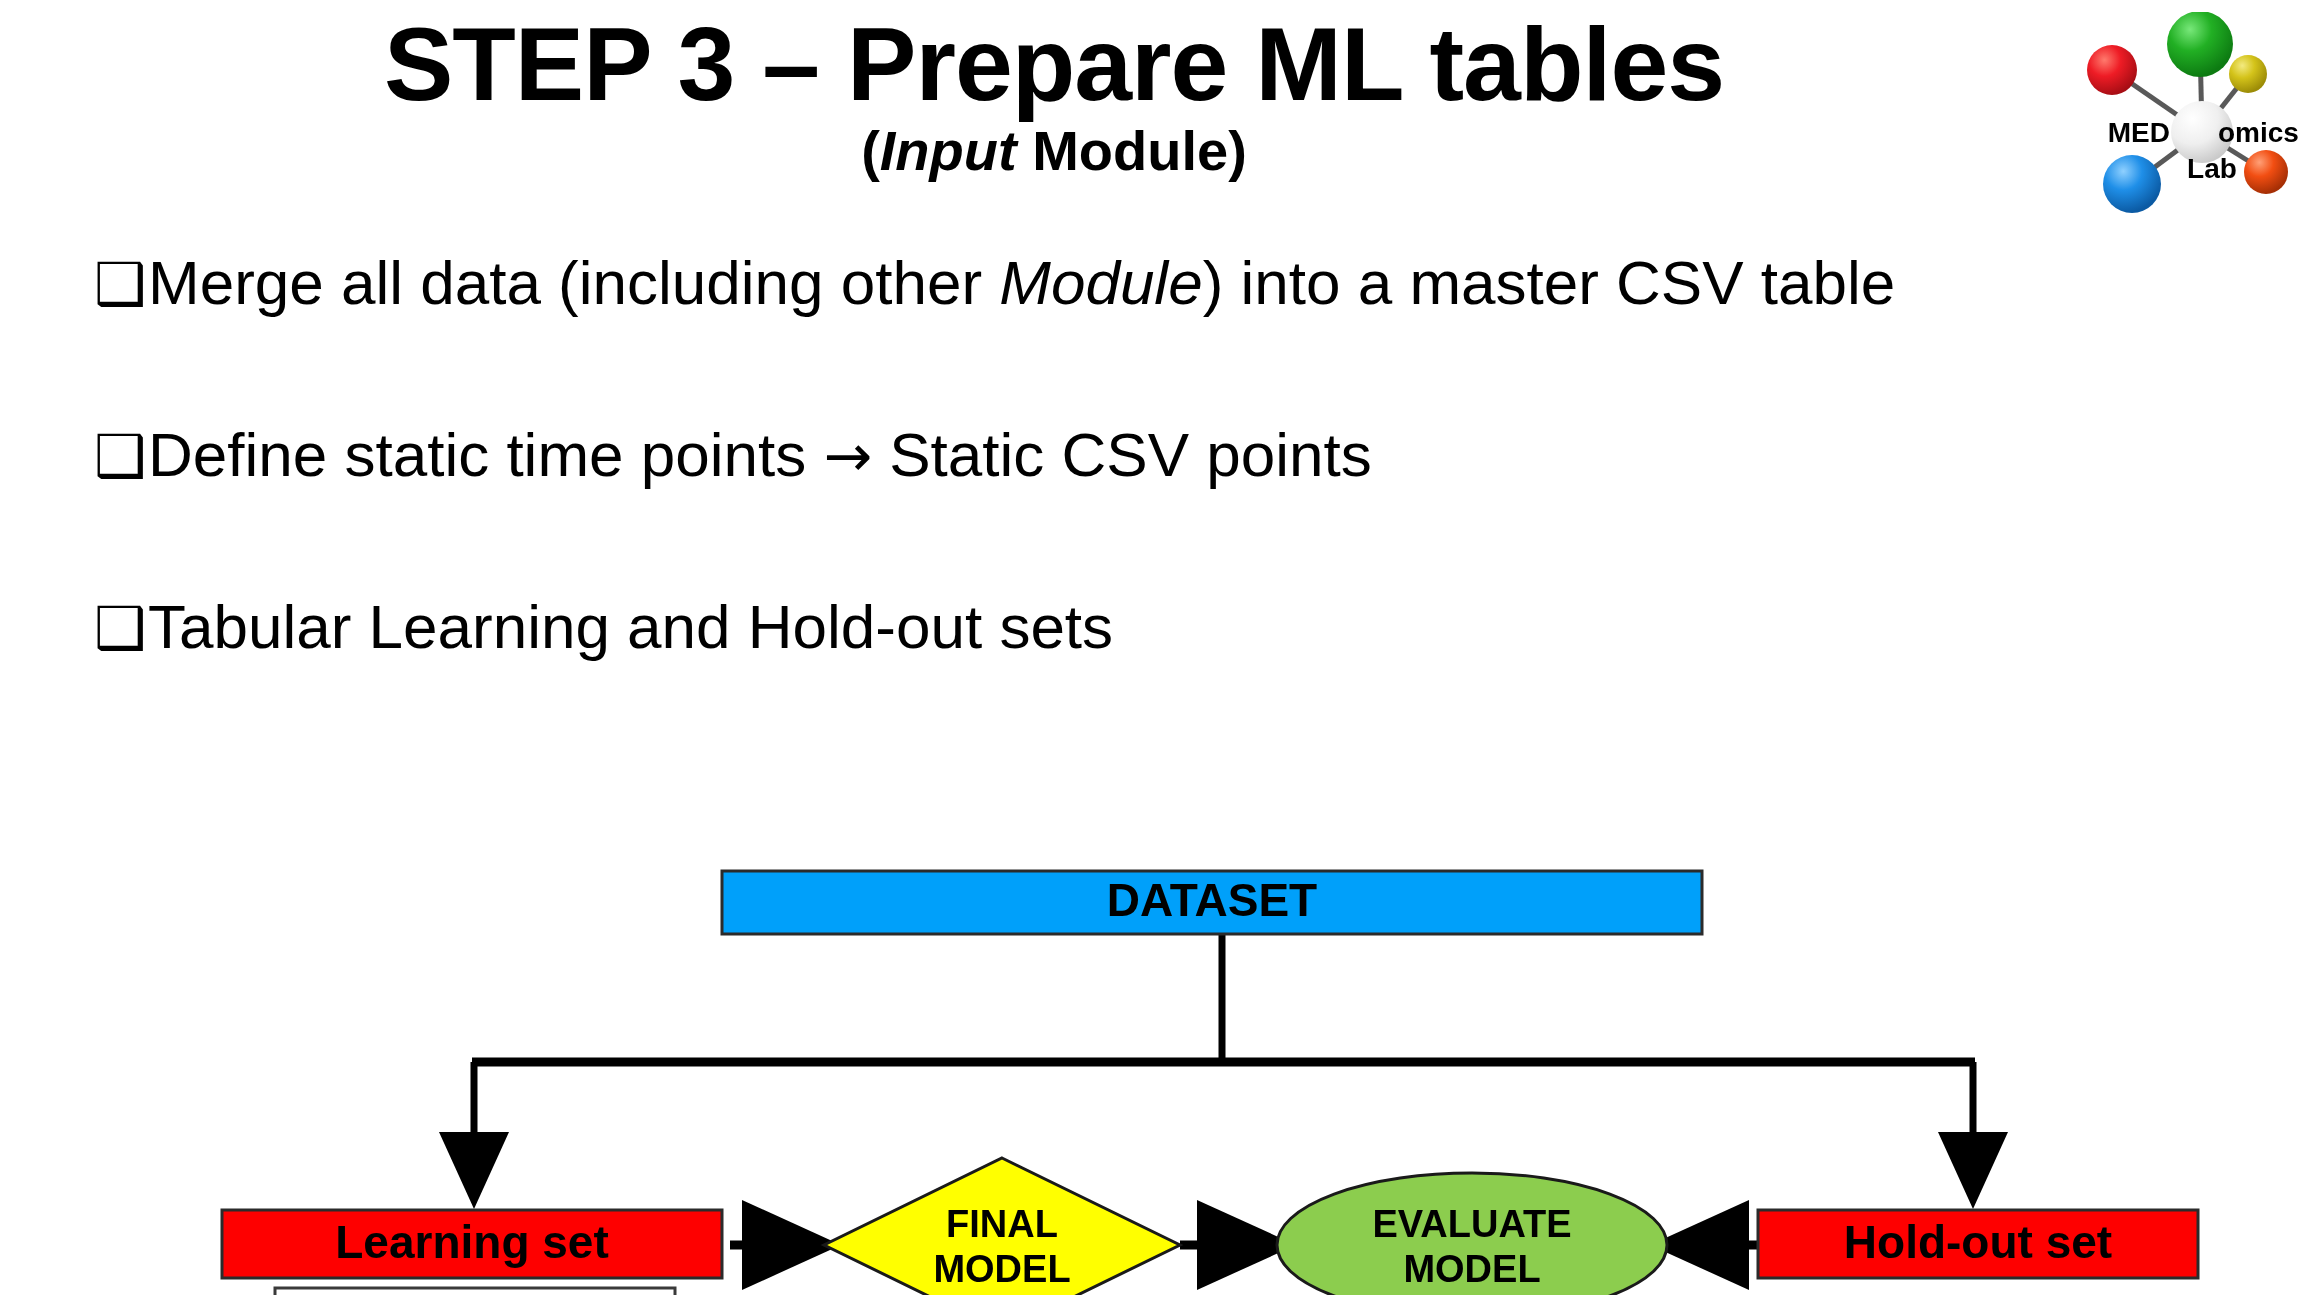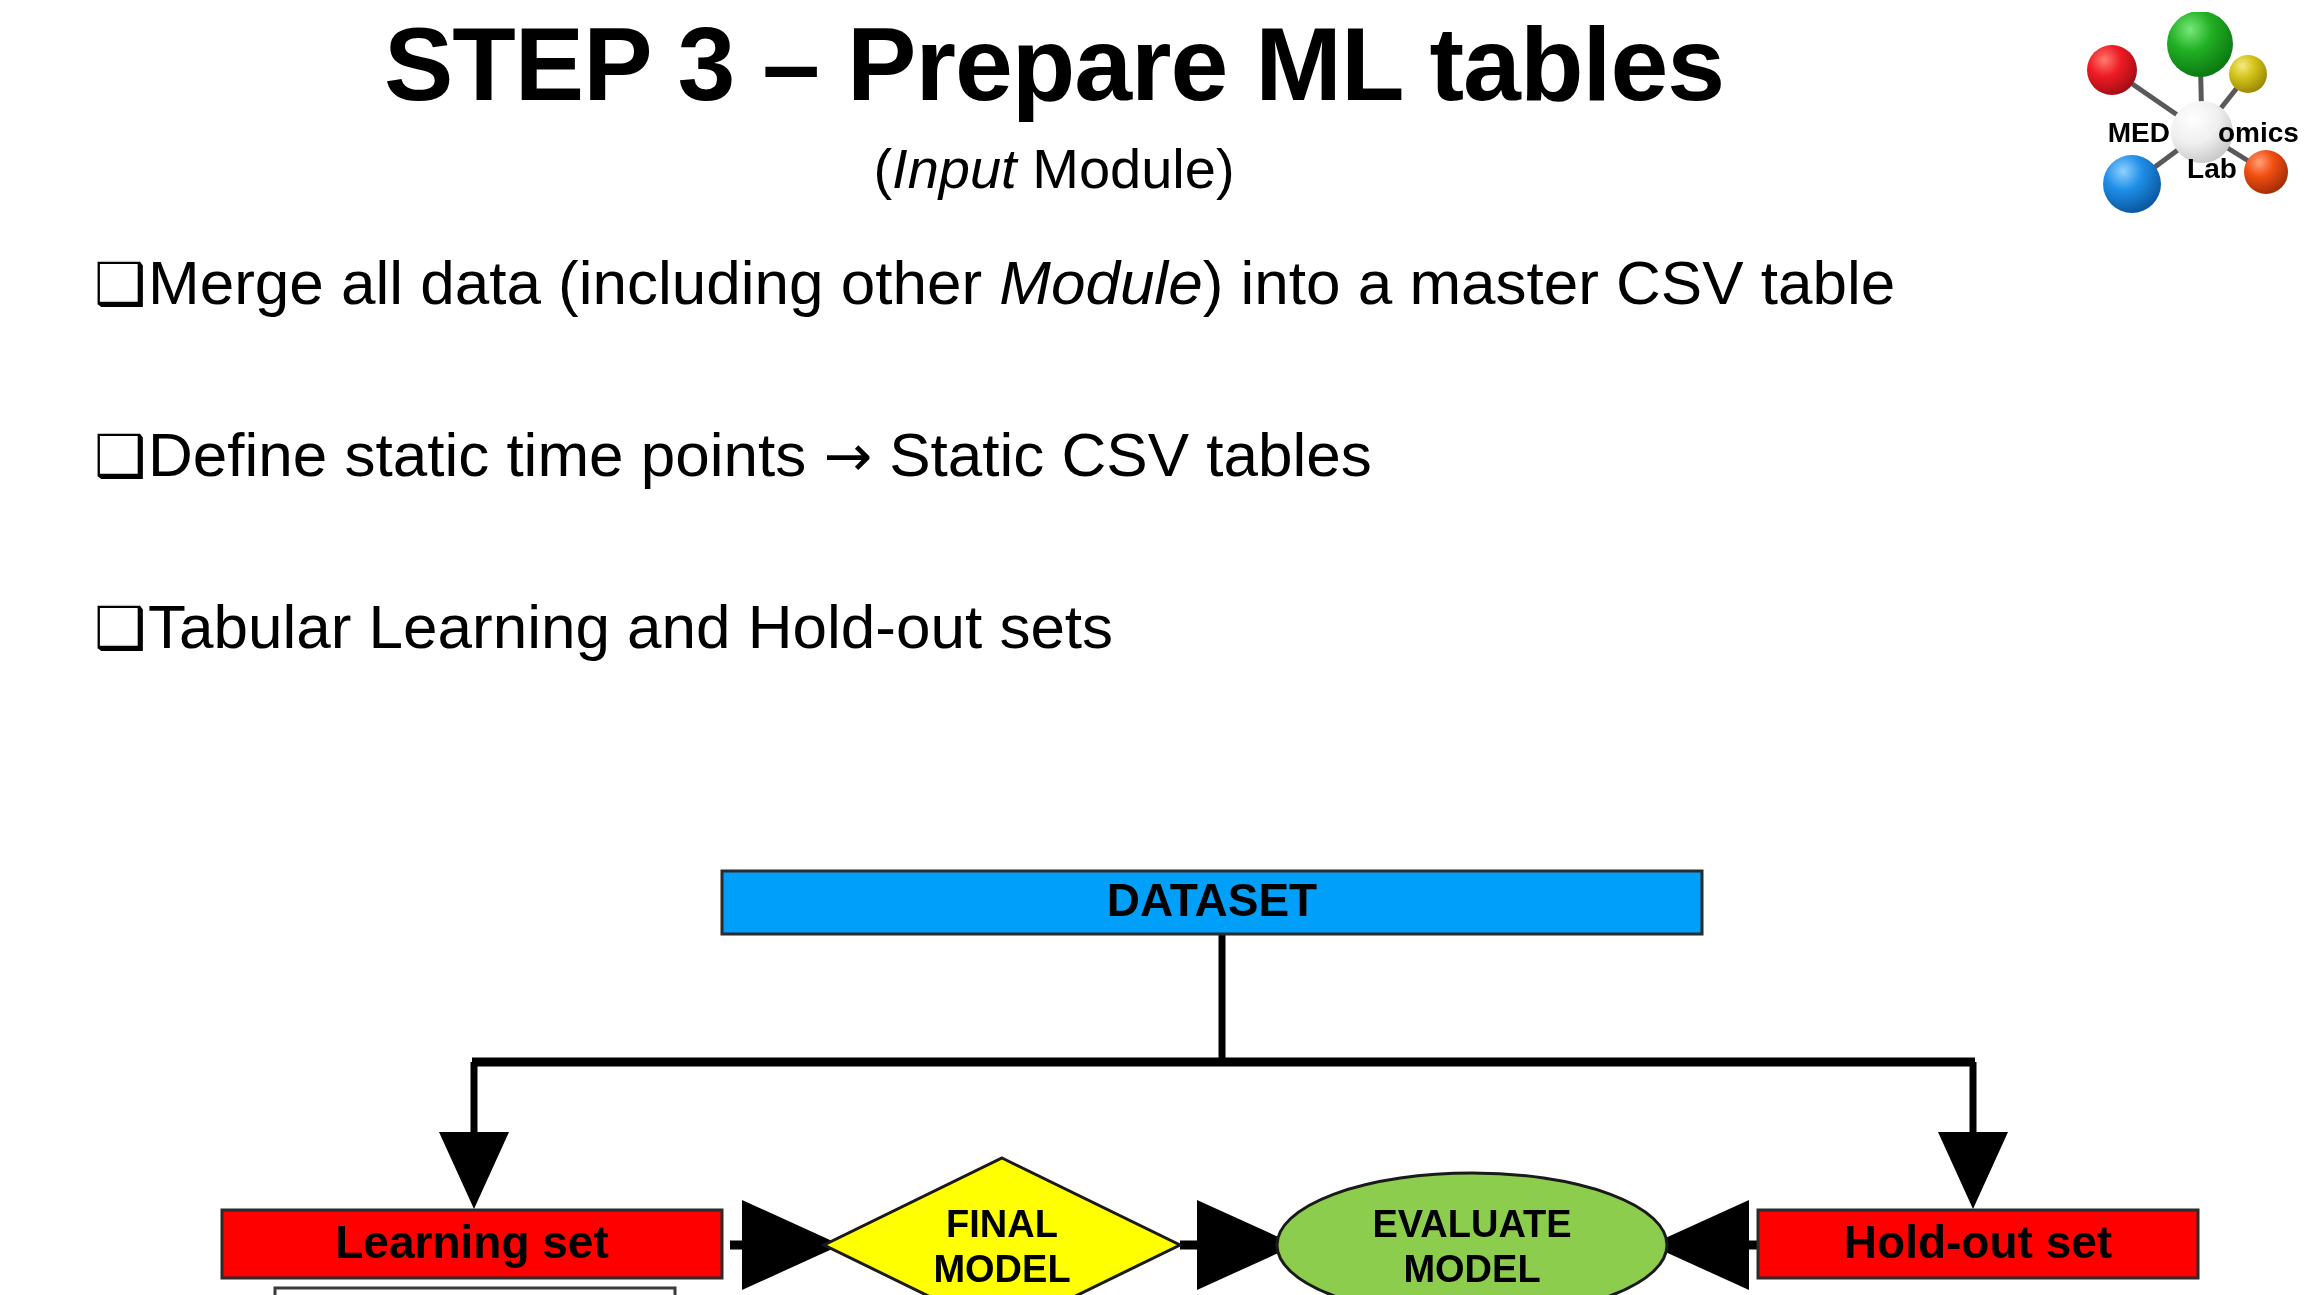--- a/index.html
+++ b/index.html
@@ -26,23 +26,23 @@
   }
   .slide-title {
     font-size: 104px;
     font-weight: bold;
     line-height: 1.08;
     letter-spacing: -1px;
     white-space: nowrap;
   }
   .slide-subtitle {
     font-size: 56px;
-    font-weight: normal;
+    font-weight: bold;
     line-height: 1.12;
-    margin-top: 18px;
+    margin-top: 0;
   }
   .slide-subtitle .ital { font-style: italic; }
 
   
   .logo {
     position: absolute;
     top: 12px;
     right: 6px;
     width: 238px;
     height: 212px;
@@ -158,21 +158,21 @@
     <text x="158" y="130" font-family="Liberation Sans, sans-serif" font-size="28" font-weight="bold" text-anchor="start" fill="#000">omics</text>
     <text x="152" y="166" font-family="Liberation Sans, sans-serif" font-size="28" font-weight="bold" text-anchor="middle" fill="#000">Lab</text>
   </svg>
 </div>
 
 <div class="bullets">
 
   <div class="bullet"><span class="box-glyph">❑</span><span>Merge all data (including other </span><span class="ital">Module</span><span>) into a master CSV table</span></div>
 
 
-  <div class="bullet"><span class="box-glyph">❑</span><span>Define static time points </span><span class="arrow">→</span><span> Static CSV tables</span></div>
+  <div class="bullet"><span class="box-glyph">❑</span><span>Define static time points </span><span class="arrow">→</span><span> Static CSV points</span></div>
 
   <div class="bullet"><span class="box-glyph">❑</span><span>Tabular </span><span class="bld">Learning</span><span> and </span><span class="bld">Hold-out</span><span> sets</span></div>
 
 </div>
 
 <div class="flow">
   <svg width="2304" height="455" viewBox="0 0 2304 455" xmlns="http://www.w3.org/2000/svg">
     <defs>
       <marker id="arrowHead" markerWidth="12" markerHeight="12" refX="9" refY="5" orient="auto" markerUnits="strokeWidth">
         <path d="M0,0 L11,5 L0,10 z" fill="#000000"></path>

